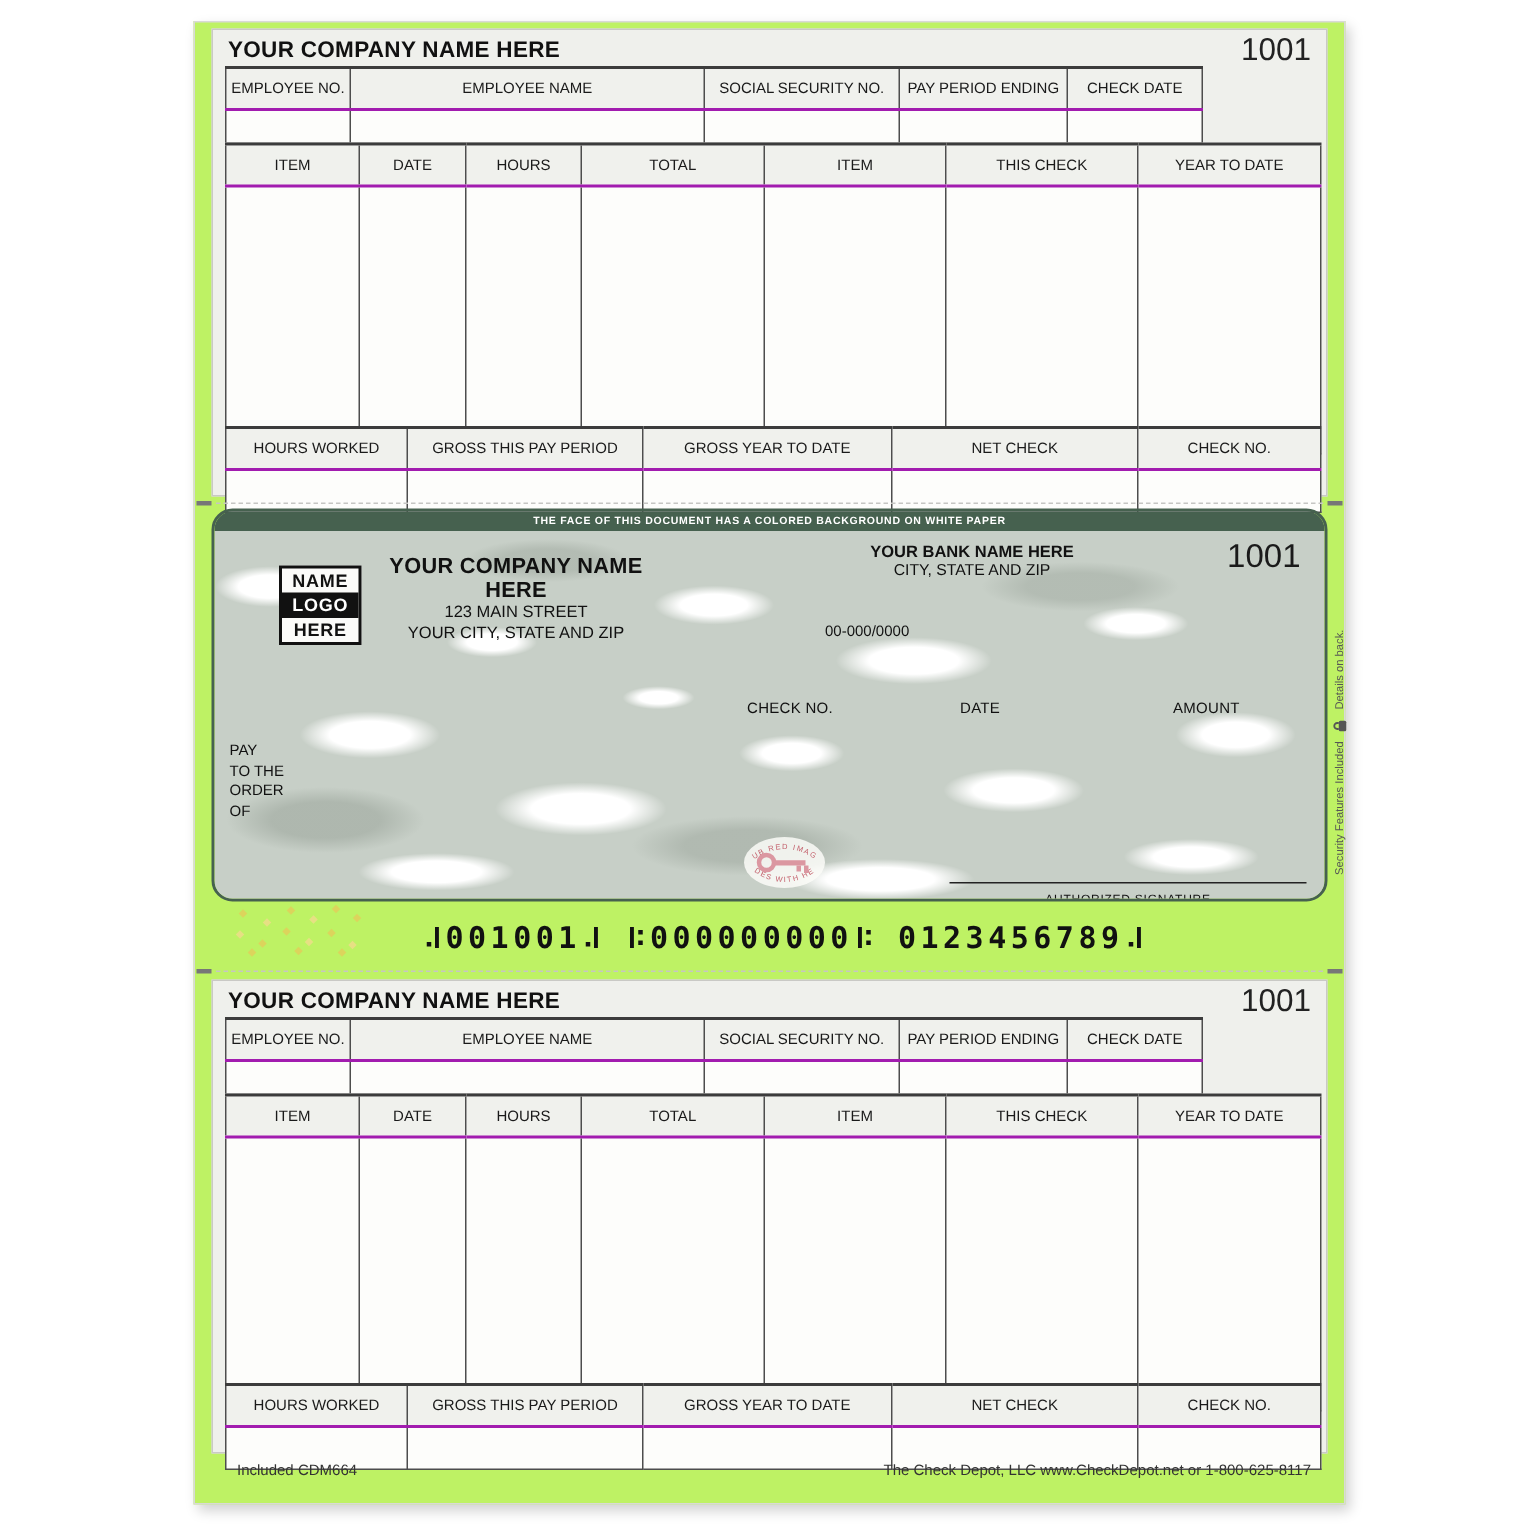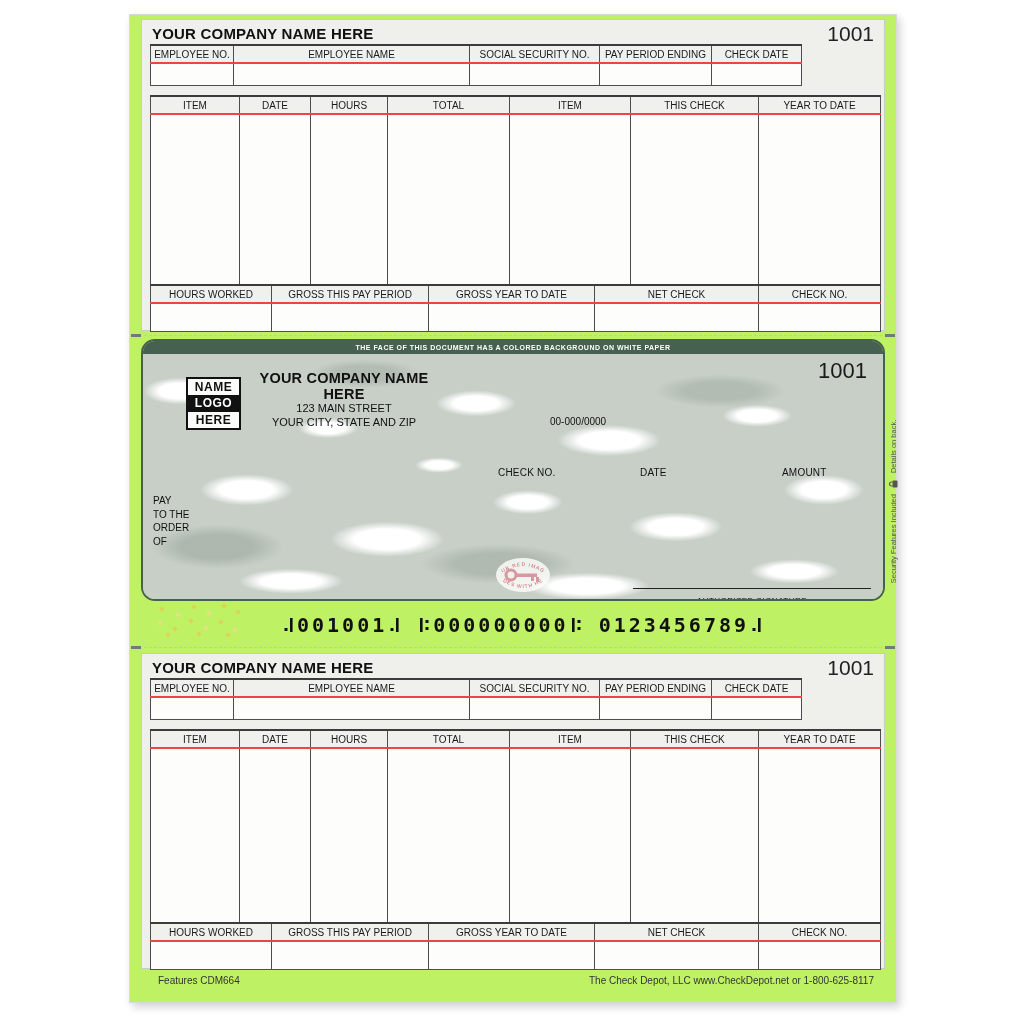--- a/index.html
+++ b/index.html
@@ -10,21 +10,21 @@
 
   
   .stub { position:absolute; left:11px; width:744px; background:#eff0ec; border:1px solid #c9c9c5; }
   .stub-top { top:4px; height:312px; }
   .stub-bottom { top:638px; height:316px; }
   .stub-title { position:absolute; left:10px; top:5px; font-size:15px; font-weight:bold; color:#111; letter-spacing:.2px; }
   .stub-num { position:absolute; right:10px; top:2px; font-size:21px; color:#222; }
 
   table { border-collapse:collapse; table-layout:fixed; position:absolute; left:8px; background:#fdfdfb; }
   td { border:1px solid #4d4d4d; font-size:10px; color:#1a1a1a; text-align:center; vertical-align:middle; overflow:hidden; }
-  .hdr td { background:#f0f1ed; border-top:2px solid #3c3c3c; border-bottom:2px solid #ef4444; height:18px; }
+  .hdr td { background:#f0f1ed; border-top:2px solid #3c3c3c; border-bottom:2px solid #a21caf; height:28px; }
 
   .t-info { top:24px; width:651px; }
   .t-info col:nth-child(1){width:83px} .t-info col:nth-child(2){width:236px}
   .t-info col:nth-child(3){width:130px} .t-info col:nth-child(4){width:112px}
   .t-info col:nth-child(5){width:90px}
   .t-info .val td { height:22px; }
 
   .t-detail { top:75px; width:730px; }
   .t-detail col:nth-child(1){width:89px} .t-detail col:nth-child(2){width:71px}
   .t-detail col:nth-child(3){width:77px} .t-detail col:nth-child(4){width:122px}
@@ -231,20 +231,24 @@
         <div class="inv">LOGO</div>
         <div>HERE</div>
       </div>
 
       <div class="co-block">
         <div class="co-name">YOUR COMPANY NAME HERE</div>
         <div class="co-addr">123 MAIN STREET</div>
         <div class="co-addr">YOUR CITY, STATE AND ZIP</div>
       </div>
 
+      <div class="bank-block">
+        <div class="bank-name">YOUR BANK NAME HERE</div>
+        <div class="bank-addr">CITY, STATE AND ZIP</div>
+      </div>
 
       <div class="check-num">1001</div>
       <div class="fraction">00-000/0000</div>
 
       <div class="lbl lbl-checkno">CHECK NO.</div>
       <div class="lbl lbl-date">DATE</div>
       <div class="lbl lbl-amount">AMOUNT</div>
 
       <div class="pay-block">
         <div>PAY</div>
@@ -421,17 +425,17 @@
             <td></td>
         <td></td>
             <td></td>
         <td></td>
       </tr>
     </tbody>
       </table>
   </div>
 
   <div class="footer">
-    <span>Features CDM664</span>
+    <span>Included CDM664</span>
     <span>The Check Depot, LLC  www.CheckDepot.net  or  1-800-625-8117</span>
   </div>
 
 </div>
 
 </body></html>

